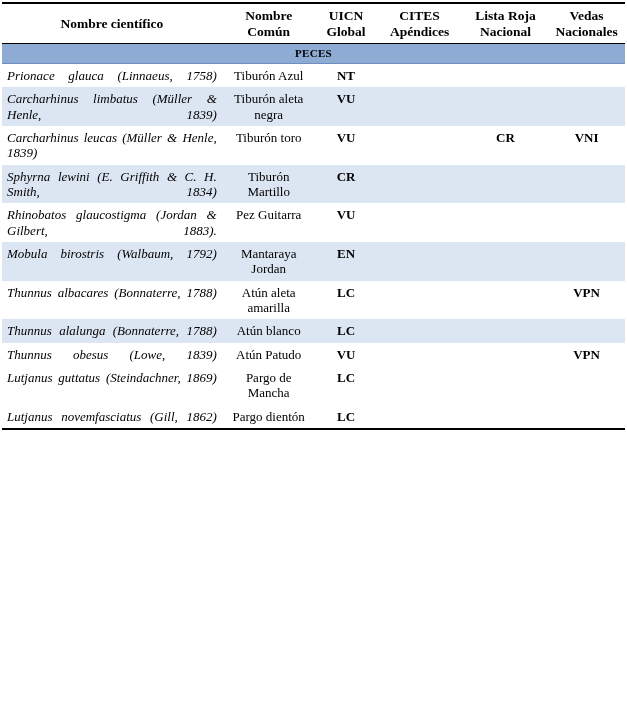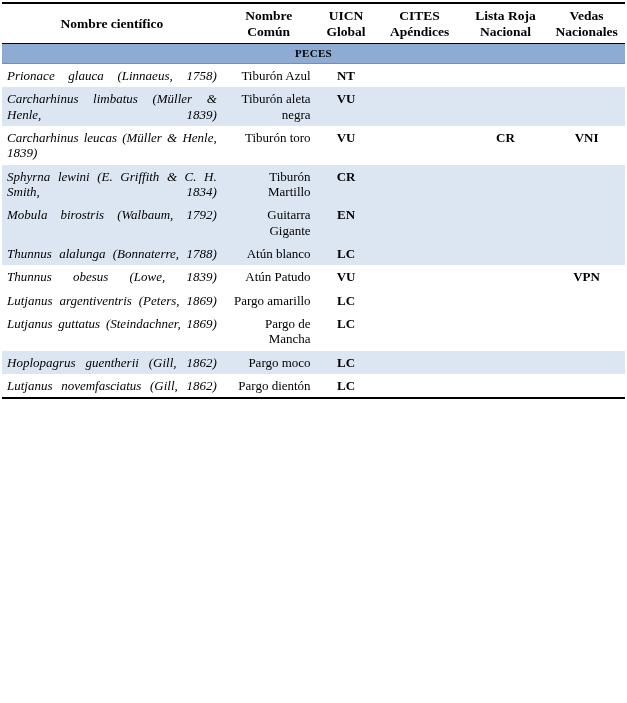--- a/index.html
+++ b/index.html
@@ -75,21 +75,21 @@
     background: #ffffff;
     margin-top: 16px;
   }
   td.sci {
     font-style: italic;
     text-align: justify;
     text-align-last: justify;
     hyphens: none;
   }
   td.common {
-    text-align: right;
+    text-align: center;
   }
   td.code {
     text-align: center;
     font-weight: bold;
   }
   tbody tr:last-child td {
     border-bottom: 2px solid #000000;
   }
 </style>
 </head>
@@ -145,63 +145,63 @@
         <td class="code">VNI</td>
       </tr>
       <tr class="band-blue">
         <td class="sci">Sphyrna lewini (E. Griffith &amp; C. H. Smith, 1834)</td>
         <td class="common">Tiburón Martillo</td>
         <td class="code">CR</td>
         <td class="code"></td>
         <td class="code"></td>
         <td class="code"></td>
       </tr>
+      <tr class="band-white">
+        <td class="sci">Rhinobatos glaucostigma (Jordan &amp; Gilbert, 1883).</td>
+        <td class="common">Pez Guitarra</td>
+        <td class="code">VU</td>
+        <td class="code"></td>
+        <td class="code"></td>
+        <td class="code"></td>
+      </tr>
       <tr class="band-blue">
         <td class="sci">Mobula birostris (Walbaum, 1792)</td>
-        <td class="common">Guitarra Gigante</td>
+        <td class="common">Mantaraya Jordan</td>
         <td class="code">EN</td>
         <td class="code"></td>
         <td class="code"></td>
         <td class="code"></td>
+      </tr>
+      <tr class="band-white">
+        <td class="sci">Thunnus albacares (Bonnaterre, 1788)</td>
+        <td class="common">Atún aleta amarilla</td>
+        <td class="code">LC</td>
+        <td class="code"></td>
+        <td class="code"></td>
+        <td class="code">VPN</td>
       </tr>
       <tr class="band-blue">
         <td class="sci">Thunnus alalunga (Bonnaterre, 1788)</td>
         <td class="common">Atún blanco</td>
         <td class="code">LC</td>
         <td class="code"></td>
         <td class="code"></td>
         <td class="code"></td>
       </tr>
       <tr class="band-white">
         <td class="sci">Thunnus obesus (Lowe, 1839)</td>
         <td class="common">Atún Patudo</td>
         <td class="code">VU</td>
         <td class="code"></td>
         <td class="code"></td>
         <td class="code">VPN</td>
       </tr>
       <tr class="band-white">
-        <td class="sci">Lutjanus argentiventris (Peters, 1869)</td>
-        <td class="common">Pargo amarillo</td>
-        <td class="code">LC</td>
-        <td class="code"></td>
-        <td class="code"></td>
-        <td class="code"></td>
-      </tr>
-      <tr class="band-white">
         <td class="sci">Lutjanus guttatus (Steindachner, 1869)</td>
         <td class="common">Pargo de Mancha</td>
-        <td class="code">LC</td>
-        <td class="code"></td>
-        <td class="code"></td>
-        <td class="code"></td>
-      </tr>
-      <tr class="band-blue">
-        <td class="sci">Hoplopagrus guentherii (Gill, 1862)</td>
-        <td class="common">Pargo moco</td>
         <td class="code">LC</td>
         <td class="code"></td>
         <td class="code"></td>
         <td class="code"></td>
       </tr>
       <tr class="band-white">
         <td class="sci">Lutjanus novemfasciatus (Gill, 1862)</td>
         <td class="common">Pargo dientón</td>
         <td class="code">LC</td>
         <td class="code"></td>

